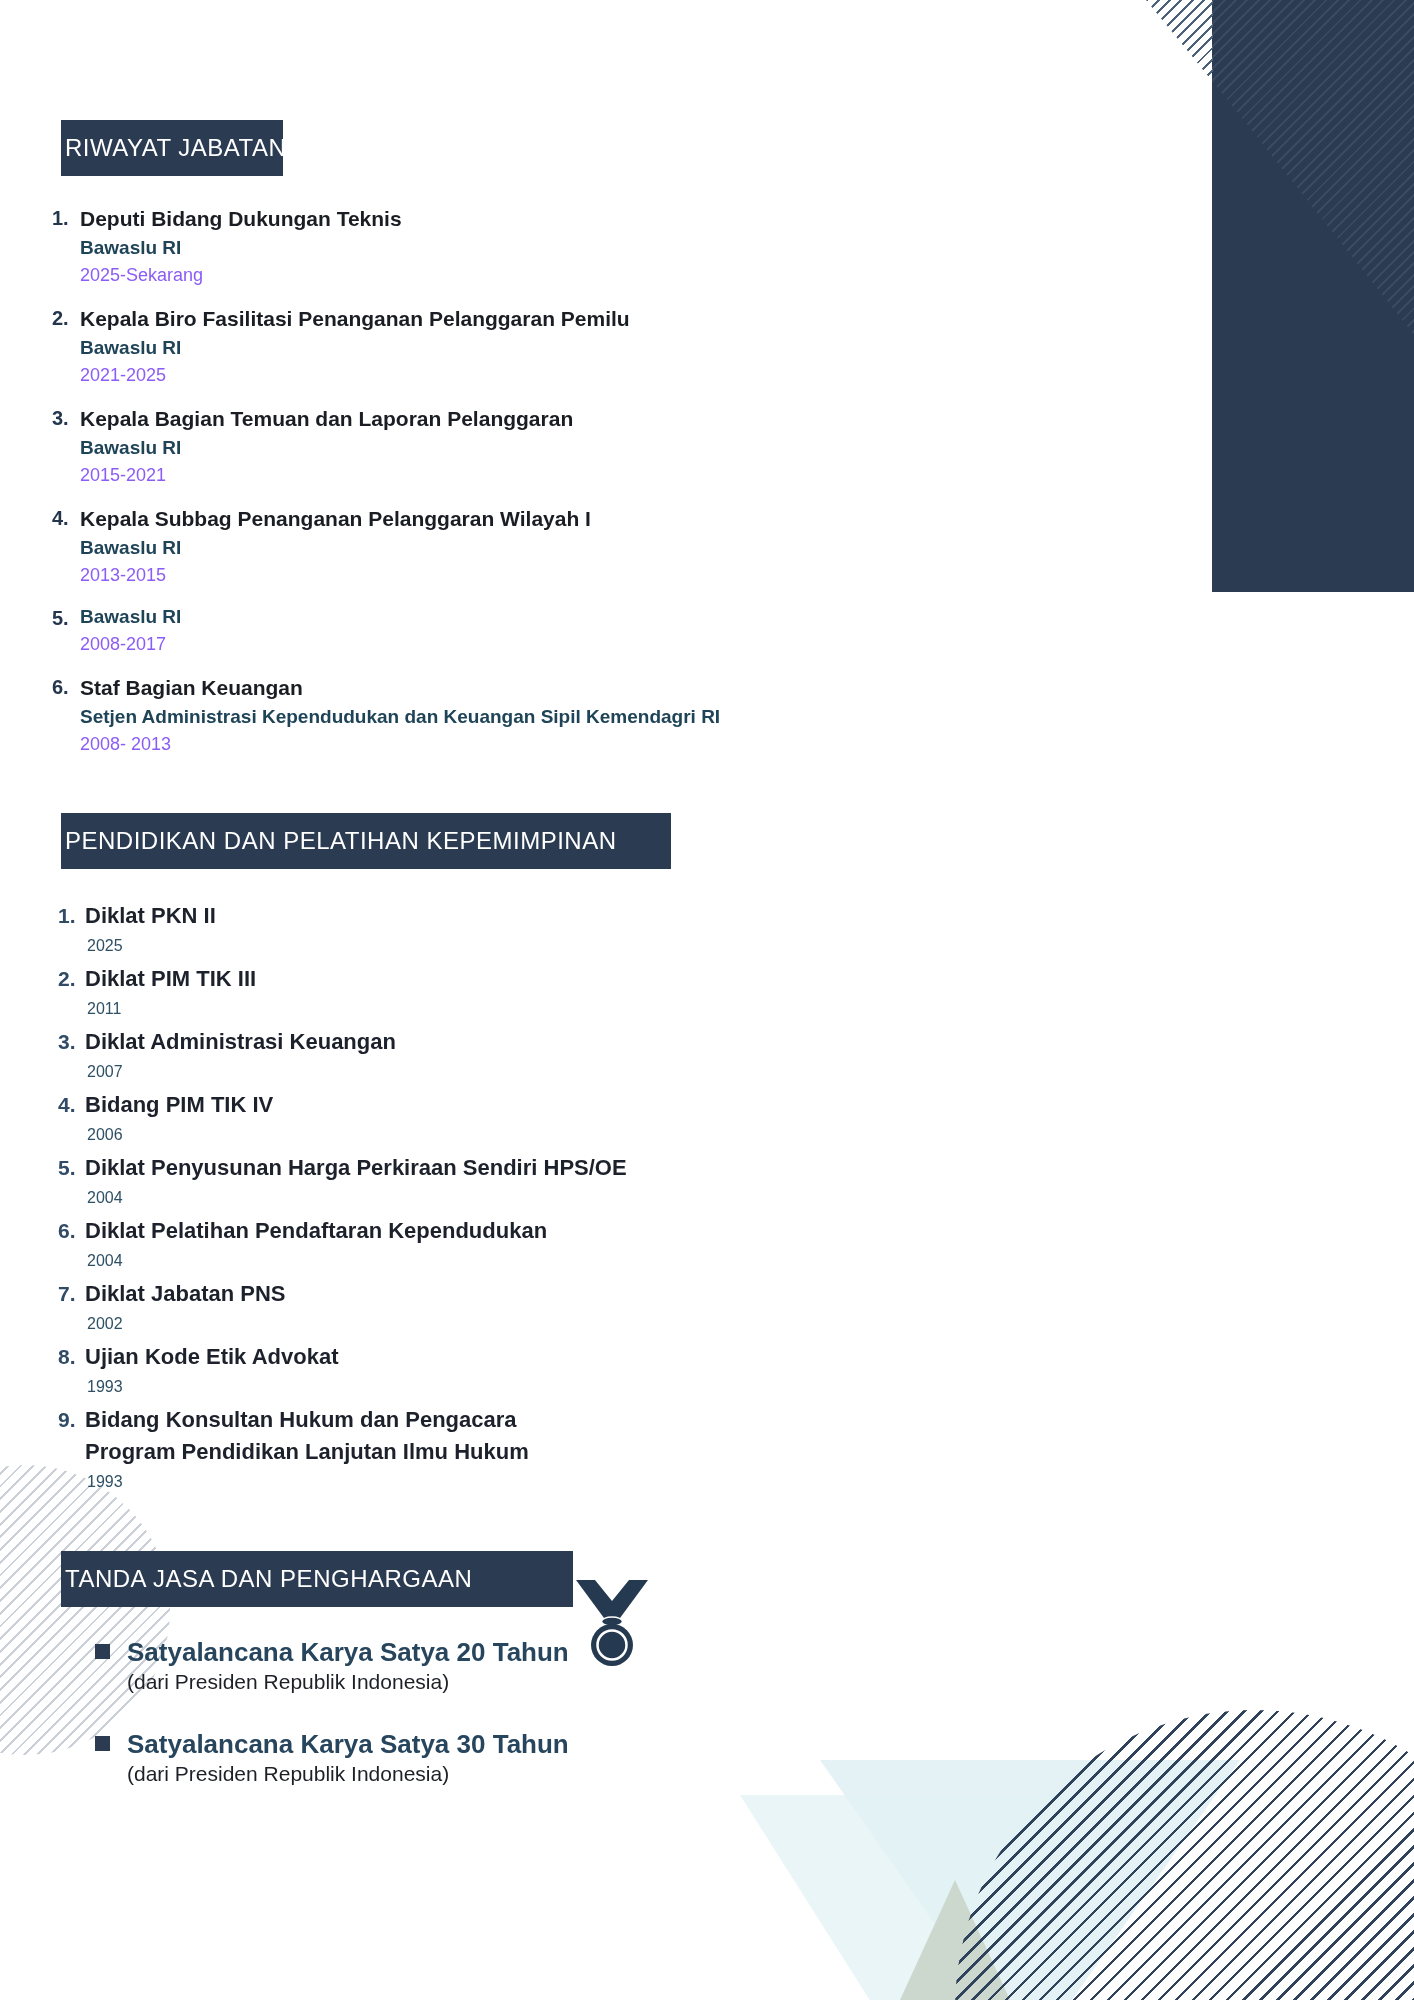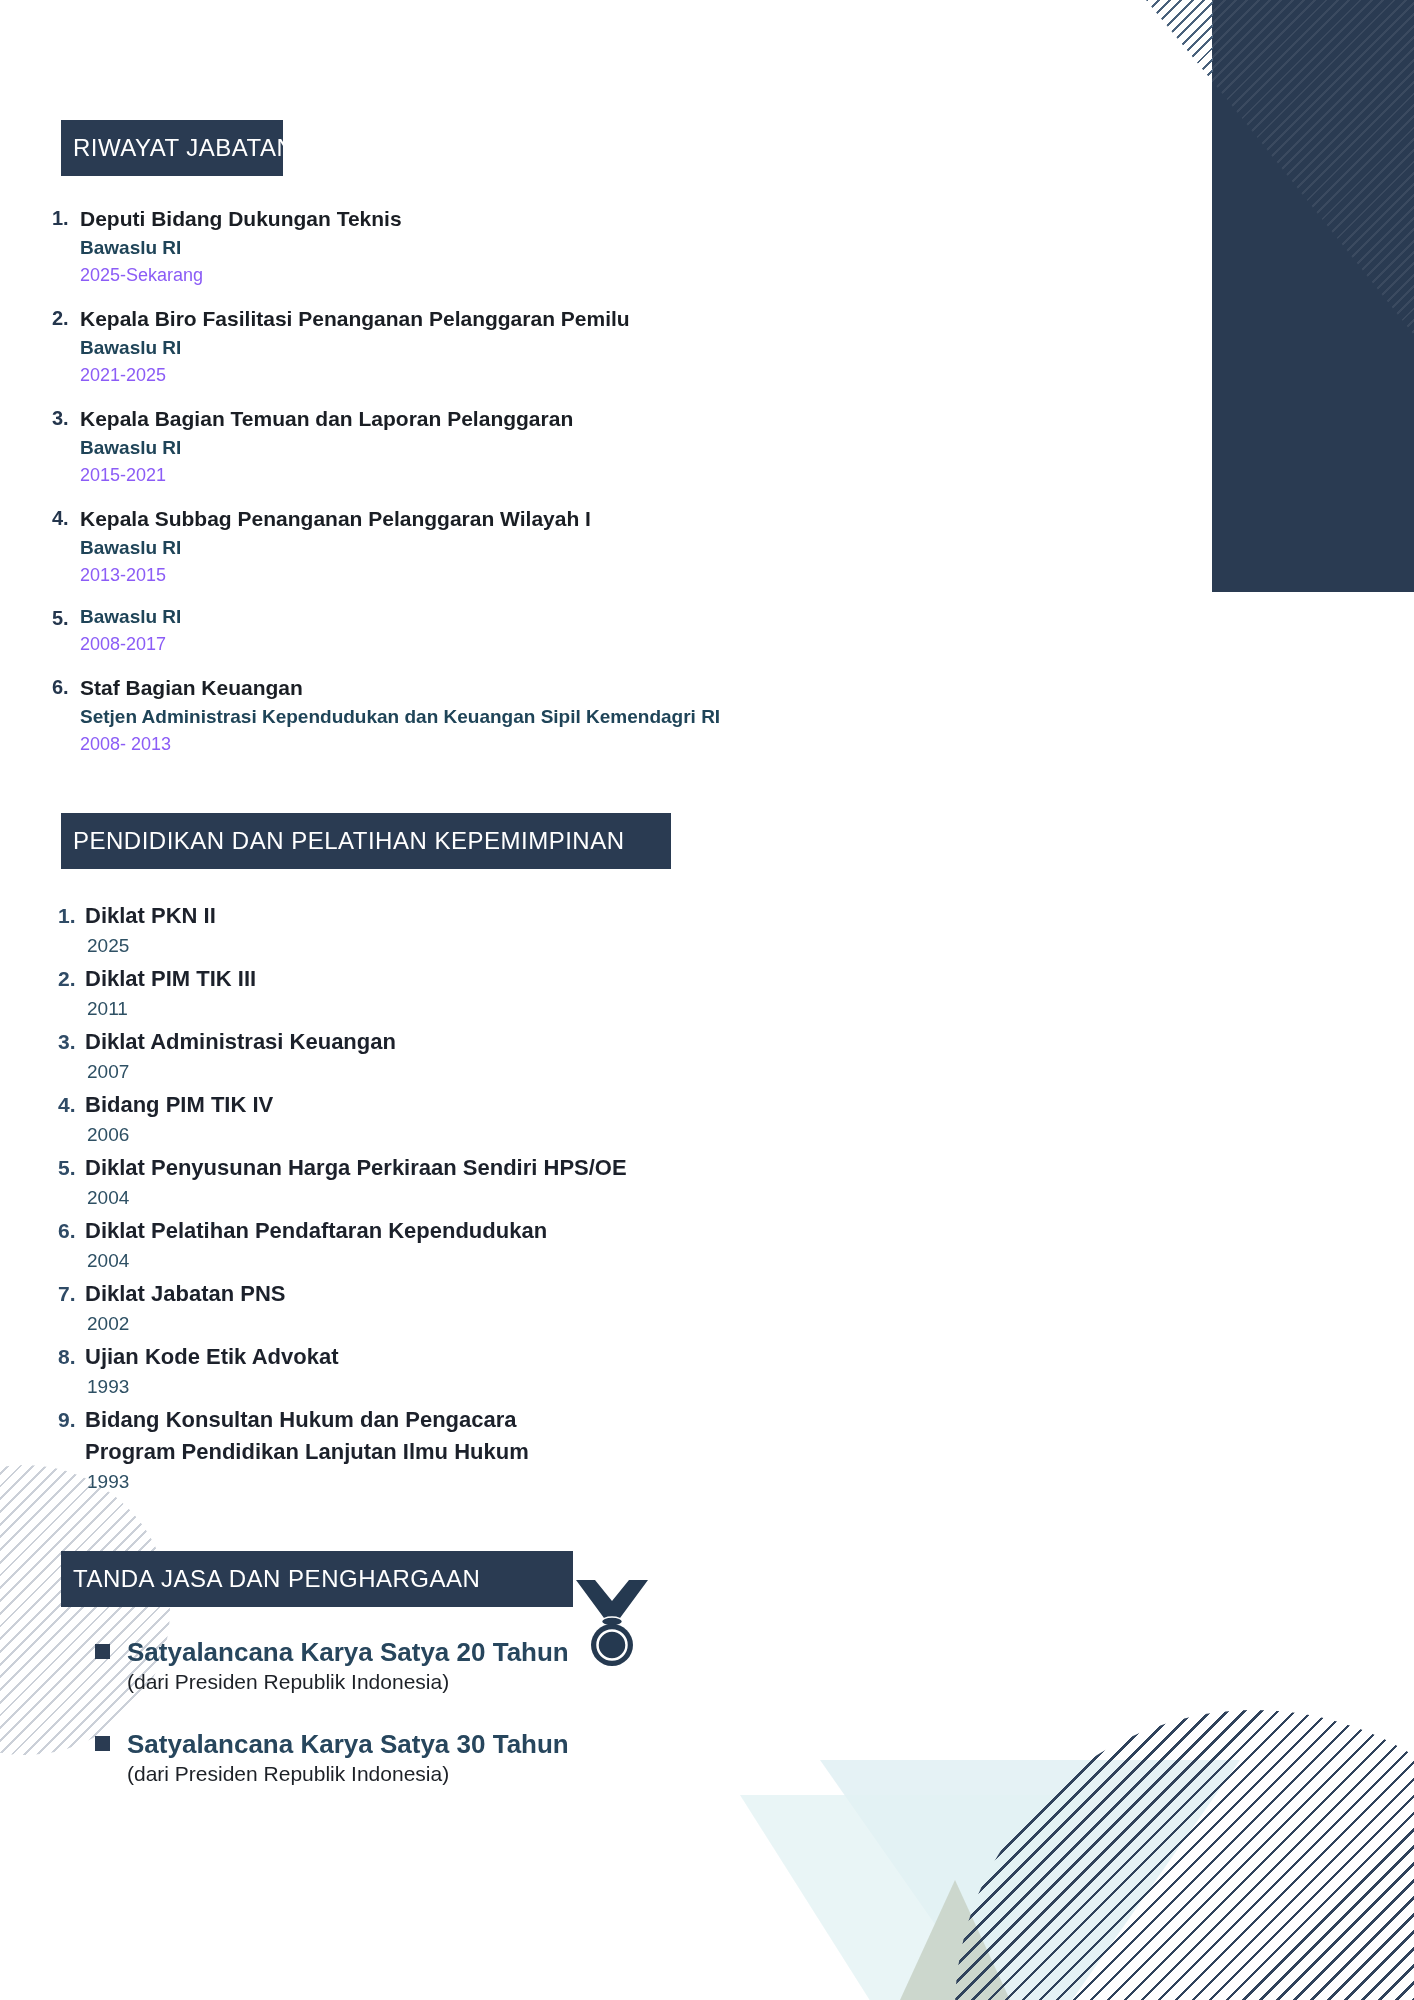--- a/index.html
+++ b/index.html
@@ -43,21 +43,21 @@
   }
   .tri-3{
     left:900px;top:1880px;width:110px;height:120px;
     clip-path:polygon(50% 0,100% 100%,0 100%);
     background:#C9D4C9;opacity:.9;
   }
   
   .hdr{
     position:absolute;left:61px;height:56px;line-height:56px;
     background:#2A3B52;color:#FFFFFF;font-size:24px;font-weight:400;
-    letter-spacing:.5px;padding:0 12px;box-sizing:border-box;white-space:nowrap;
+    letter-spacing:.5px;padding:0 4px;box-sizing:border-box;white-space:nowrap;
   }
   #hdr-riwayat{top:120px;width:222px;}
   #hdr-pendidikan{top:813px;width:610px;}
   #hdr-tanda{top:1551px;width:512px;}
   
   #list-riwayat{position:absolute;left:52px;top:203px;width:900px;}
   .job{display:flex;margin-bottom:14px;}
   .job .num{
     width:28px;flex:0 0 28px;font-size:20px;font-weight:700;color:#24364D;line-height:31px;
   }
@@ -66,21 +66,21 @@
   .job .org{font-size:19px;font-weight:700;color:#1F4458;line-height:28px;}
   .job .period{font-size:18px;font-weight:400;color:#8b5cf6;line-height:27px;}
   
   #list-pendidikan{position:absolute;left:58px;top:900px;width:900px;}
   .train{display:flex;margin-bottom:4px;}
   .train .num{
     width:27px;flex:0 0 27px;font-size:21px;font-weight:700;color:#2F4B66;line-height:32px;
   }
   .train .body{flex:1;}
   .train .title{font-size:22px;font-weight:700;color:#1C212B;line-height:32px;}
-  .train .year{font-size:19px;font-weight:400;color:#2E5064;line-height:27px;padding-left:2px;}
+  .train .year{font-size:16px;font-weight:400;color:#2E5064;line-height:27px;padding-left:2px;}
   
   #list-awards{position:absolute;left:95px;top:1636px;width:700px;}
   .award{display:flex;margin-bottom:32px;}
   .award .bullet{
     width:15px;height:15px;flex:0 0 15px;background:#2A3B52;margin-top:8px;margin-right:17px;
   }
   .award .title{font-size:26px;font-weight:700;color:#27465D;line-height:32px;}
   .award .source{font-size:21px;font-weight:400;color:#1D2127;line-height:28px;}
   
   #medal{position:absolute;left:574px;top:1580px;width:76px;height:90px;z-index:5;}

